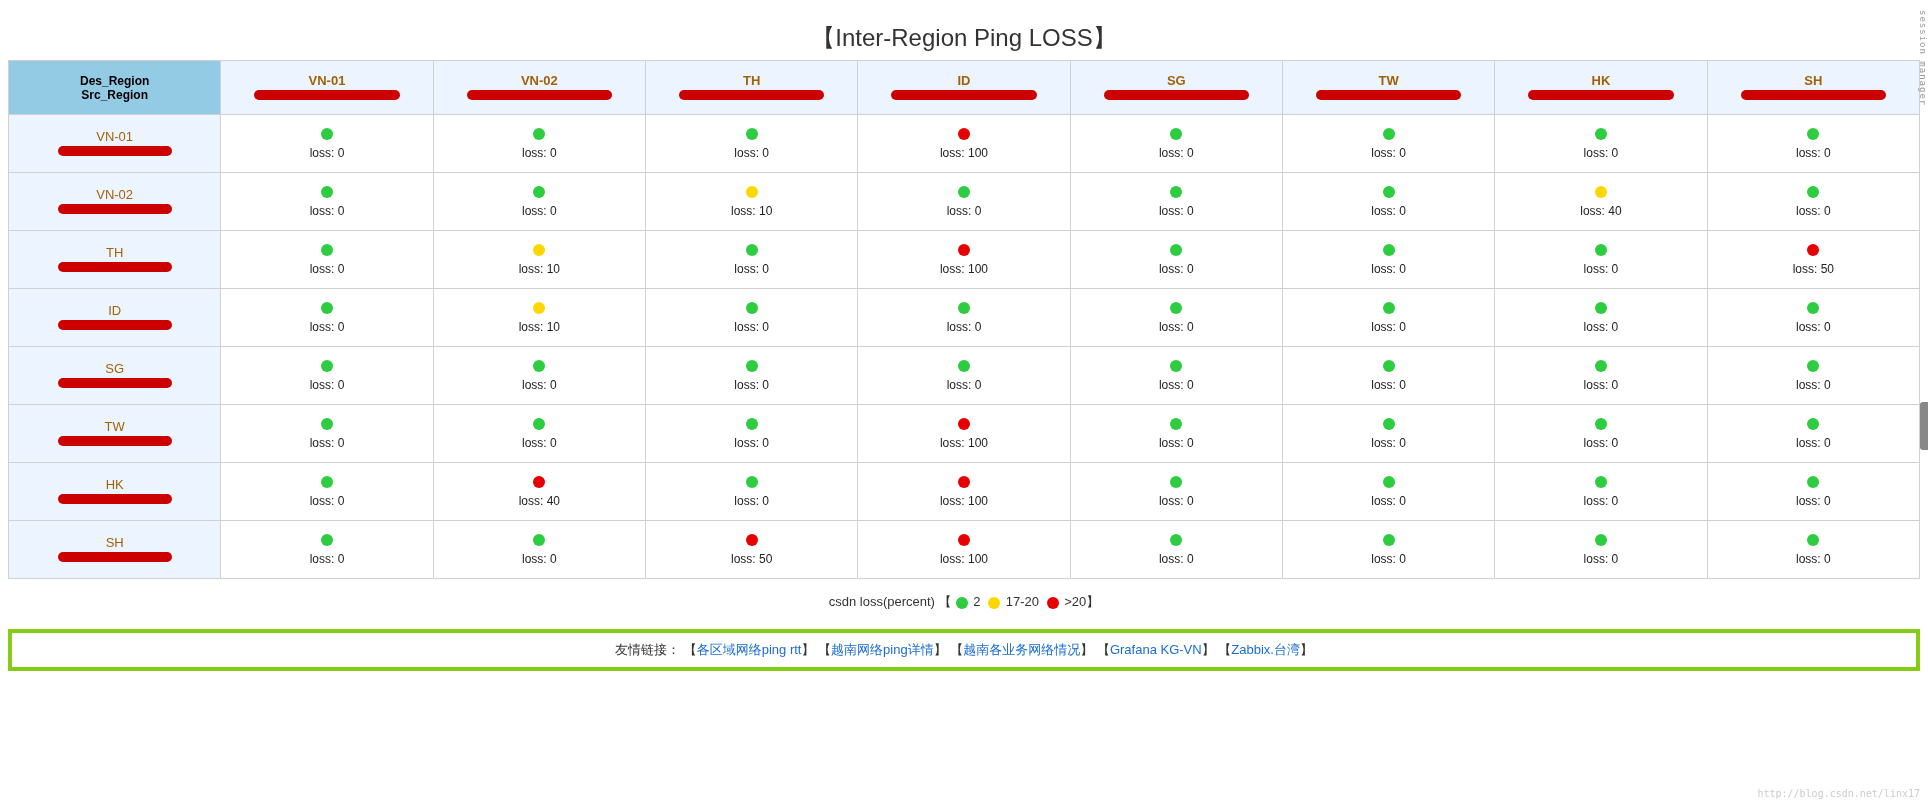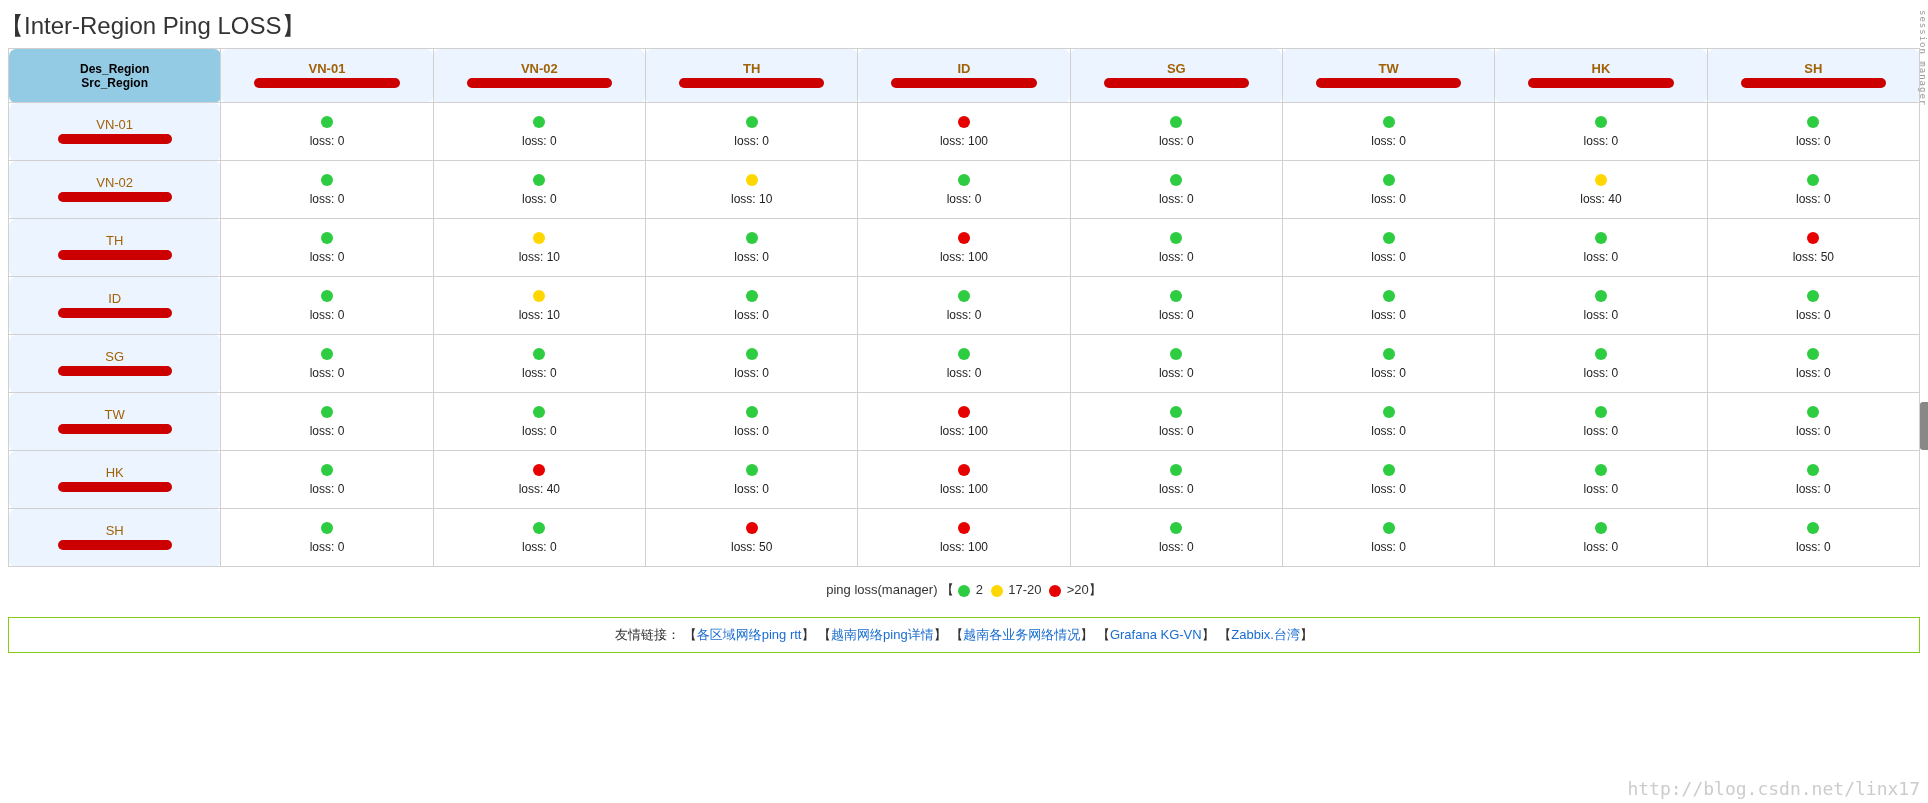--- a/index.html
+++ b/index.html
@@ -1,37 +1,37 @@
 <!DOCTYPE html>
 <html><head>
   <meta charset="utf-8">
   <style>
     * { box-sizing: border-box; margin: 0; padding: 0; }
     body { font-family: Arial, sans-serif; background: #fff; font-size: 13px; color: #333; }
-    .title { text-align: left; font-size: 24px; padding: 10px 0 6px; font-weight: normal; }
+    .title { text-align: center; font-size: 24px; padding: 22px 0 6px; font-weight: normal; }
     table { width: calc(100% - 16px); margin: 0 8px; border-collapse: collapse; table-layout: fixed; }
     th, td { border: 1px solid #d0d0d0; text-align: center; vertical-align: middle; padding: 4px 2px; }
-    th { height: 54px; border-radius: 7px; }
+    th { height: 54px; }
     thead th { background: #ecf5ff; }
     thead th:first-child { background: #94cbe4; color: #000; font-weight: bold; font-size: 12px; }
     tbody th { background: #ecf5ff; font-weight: normal; }
     .col-link { color: #a16207; display: block; }
     .redact { display: inline-block; width: 70%; max-width: 150px; height: 10px; background: #cc0000; border-radius: 8px; margin-top: 2px; }
     .redact-sm { width: 55%; max-width: 120px; }
     td { height: 58px; }
     .dot { display: inline-block; width: 12px; height: 12px; border-radius: 50%; }
     .g { background: #2ecc40; }
     .y { background: #ffd700; }
     .r { background: #e60000; }
     .loss { margin-top: 3px; font-size: 12px; color: #222; }
     .legend { text-align: center; padding: 14px 0; font-size: 13px; }
     .legend .dot { width: 12px; height: 12px; vertical-align: middle; margin: 0 2px 0 4px; }
-    .links-box { border: 1px solid #84cc16; margin: 4px 8px; padding: 8px; text-align: center; font-size: 13px; }
+    .links-box { border: 4px solid #84cc16; margin: 4px 8px; padding: 8px; text-align: center; font-size: 13px; }
     .links-box a { color: #1a6dd0; text-decoration: none; }
-    .watermark { position: fixed; right: 8px; bottom: 4px; color: #ccc; font-size: 18px; font-family: monospace; pointer-events: none; }
+    .watermark { position: fixed; right: 8px; bottom: 4px; color: #ccc; font-size: 10px; font-family: monospace; pointer-events: none; }
     .side-tab { position: fixed; right: 0; top: 50%; width: 8px; height: 48px; background: #888; border-radius: 3px 0 0 3px; }
     .top-tab { position: fixed; right: 0; top: 10px; writing-mode: vertical-rl; font-size: 9px; color: #999; font-family: monospace; letter-spacing: 1px; }
   </style>
 </head>
 <body>
 
 <h1 class="title">【Inter-Region Ping LOSS】</h1>
 
 <table>
   <thead>
@@ -136,21 +136,21 @@
         <td><span class="dot r"></span><div class="loss">loss: 100</div></td>
         <td><span class="dot g"></span><div class="loss">loss: 0</div></td>
         <td><span class="dot g"></span><div class="loss">loss: 0</div></td>
         <td><span class="dot g"></span><div class="loss">loss: 0</div></td>
         <td><span class="dot g"></span><div class="loss">loss: 0</div></td>
       </tr>
     </tbody>
 </table>
 
 <div class="legend">
-  <span>ping loss(manager)</span>
+  <span>csdn loss(percent)</span>
   <span>【</span><span class="dot g"></span> <span>2</span>
   <span class="dot y"></span> <span>17-20</span>
   <span class="dot r"></span> <span>&gt;20</span><span>】</span>
 </div>
 
 <div class="links-box">
   <span>友情链接：</span>
   <span id="links-container"><span> 【<a href="#">各区域网络ping rtt</a>】 </span><span> 【<a href="#">越南网络ping详情</a>】 </span><span> 【<a href="#">越南各业务网络情况</a>】 </span><span> 【<a href="#">Grafana KG-VN</a>】 </span><span> 【<a href="#">Zabbix.台湾</a>】 </span></span>
 </div>
 

